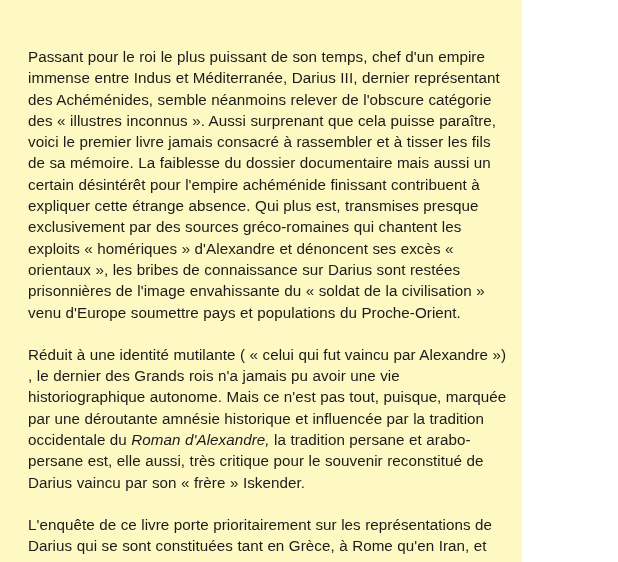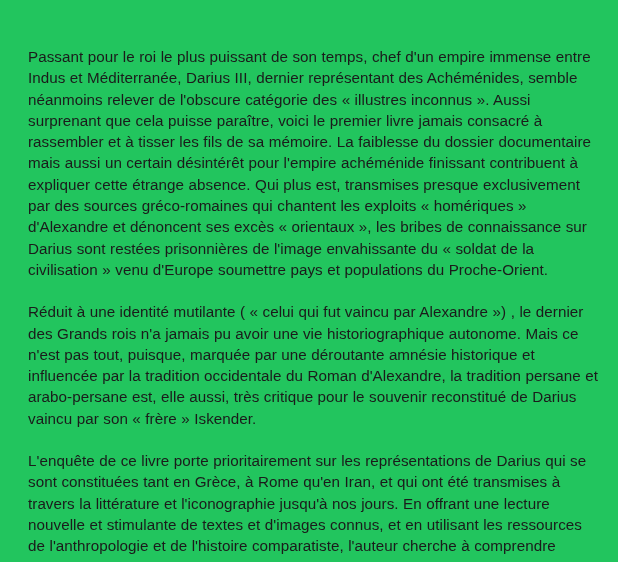--- a/index.html
+++ b/index.html
@@ -7,23 +7,23 @@
     padding: 0;
     background: #ffffff;
   }
   body {
     width: 618px;
     height: 562px;
     overflow: hidden;
     font-family: "Liberation Sans", sans-serif;
   }
   .page {
-    width: 618px;
+    width: 522px;
     height: 562px;
-    background: #22c55e;
+    background: #fef9c3;
     position: relative;
     box-sizing: border-box;
     padding: 46px 15px 0 28px;
   }
   .body-text {
     color: #1b1b1b;
     font-size: 15.2px;
     line-height: 21.3px;
     letter-spacing: 0.05px;
     text-align: left;
@@ -32,20 +32,21 @@
   .para {
     margin: 0 0 21px 0;
     padding: 0;
     text-indent: 0;
     max-width: 572px;
   }
   .para:last-child {
     margin-bottom: 0;
   }
   .it {
+    font-style: italic;
   }
 </style>
 </head>
 <body>
 
 <div class="page">
 
   <p class="para body-text">Passant pour le roi le plus puissant de son temps, chef d'un empire immense entre Indus et Méditerranée, Darius III, dernier représentant des Achéménides, semble néanmoins relever de l'obscure catégorie des « illustres inconnus ». Aussi surprenant que cela puisse paraître, voici le premier livre jamais consacré à rassembler et à tisser les fils de sa mémoire. La faiblesse du dossier documentaire mais aussi un certain désintérêt pour l'empire achéménide finissant contribuent à expliquer cette étrange absence. Qui plus est, transmises presque exclusivement par des sources gréco-romaines qui chantent les exploits « homériques » d'Alexandre et dénoncent ses excès « orientaux », les bribes de connaissance sur Darius sont restées prisonnières de l'image envahissante du « soldat de la civilisation » venu d'Europe soumettre pays et populations du Proche-Orient.</p>
 
   <p class="para body-text"><span>Réduit à une identité mutilante ( « celui qui fut vaincu par Alexandre »)  , le dernier des Grands rois n'a jamais pu avoir une vie historiographique autonome. Mais ce n'est pas tout, puisque, marquée par une déroutante amnésie historique et influencée par la tradition occidentale du </span><span class="it">Roman d'Alexandre,</span><span> la tradition persane et arabo-persane est, elle aussi, très critique pour le souvenir reconstitué de Darius vaincu par son « frère » Iskender.</span></p>

